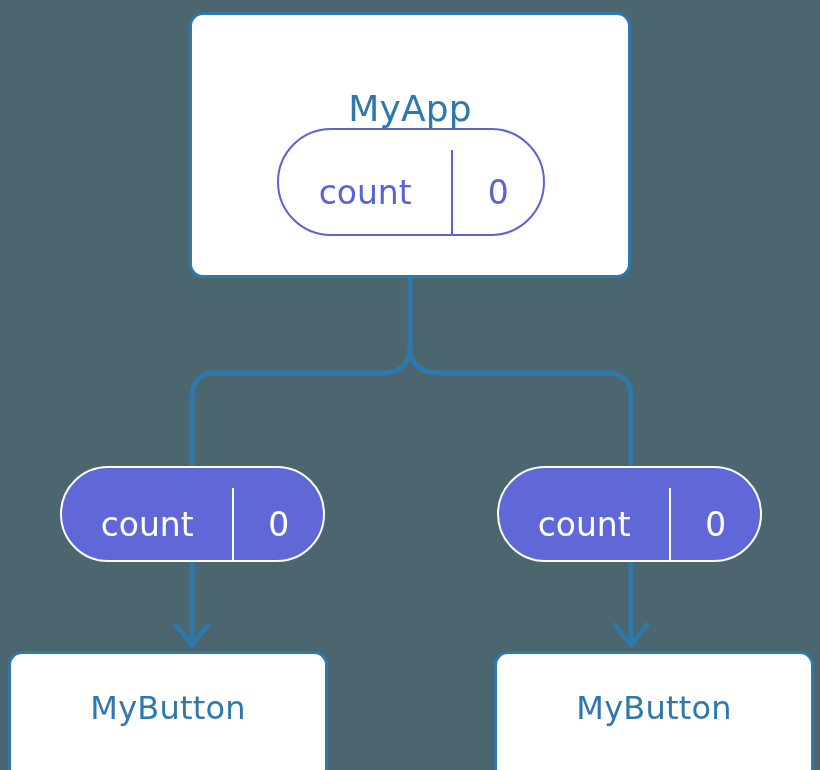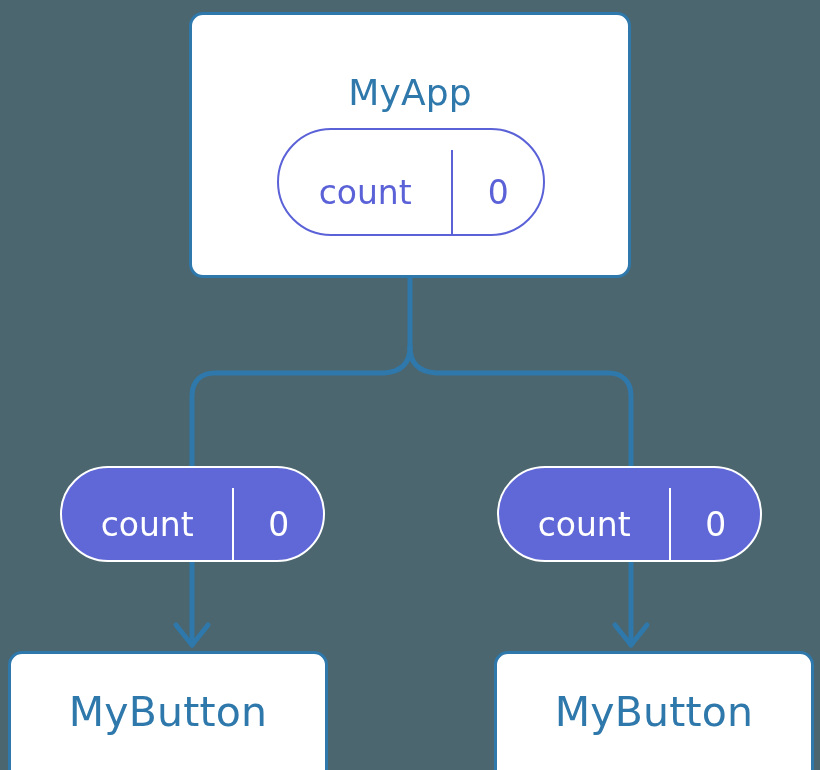--- a/index.html
+++ b/index.html
@@ -50,21 +50,21 @@
   #root-component {
     left: 189px;
     top: 12px;
     width: 442px;
     height: 266px;
   }
   #root-component .component-title {
     position: absolute;
     left: 0;
     right: 0;
-    top: 60px;
+    top: 76px;
   }
 
   
   .leaf-component {
     height: 140px;
   }
   #leaf-component-left {
     left: 8px;
     top: 651px;
     width: 320px;
@@ -72,21 +72,21 @@
   #leaf-component-right {
     left: 494px;
     top: 651px;
     width: 320px;
   }
   .leaf-component .component-title {
     position: absolute;
     left: 0;
     right: 0;
     top: 38px;
-    font-size: 41px;
+    font-size: 32px;
   }
 
   
   .state-pill {
     position: absolute;
     display: flex;
     align-items: stretch;
     box-sizing: border-box;
     border-radius: 999px;
     overflow: hidden;

